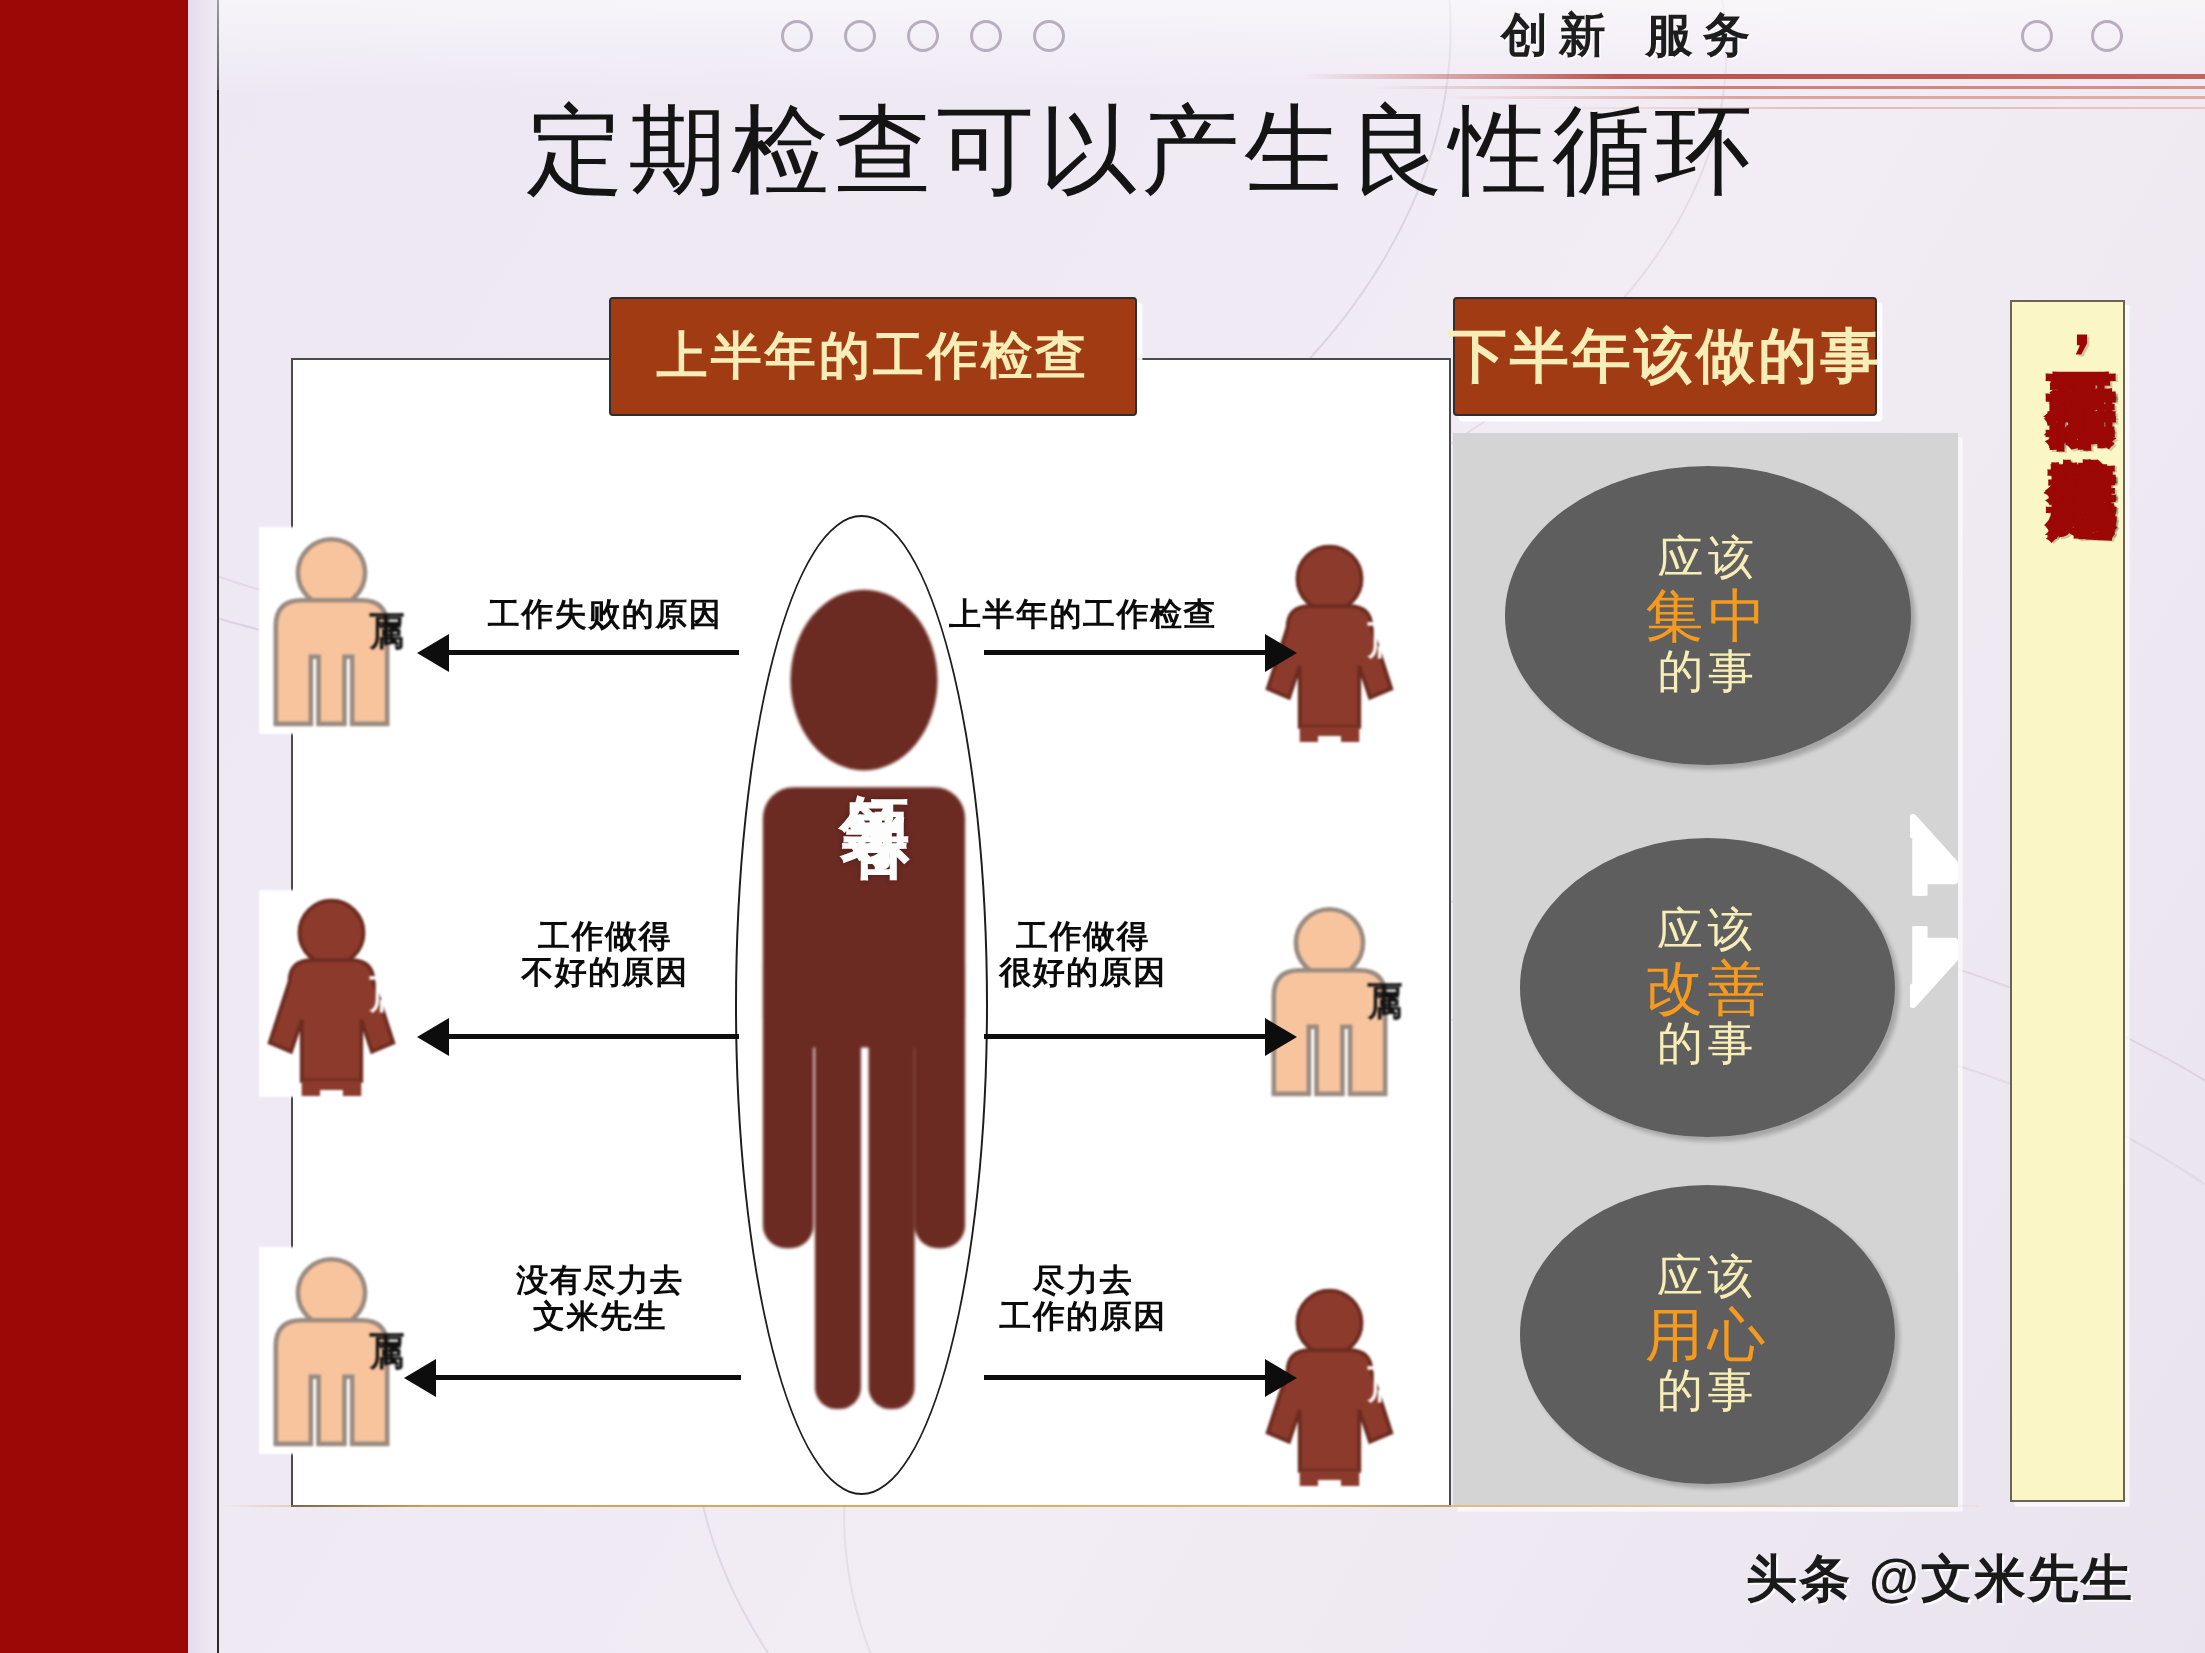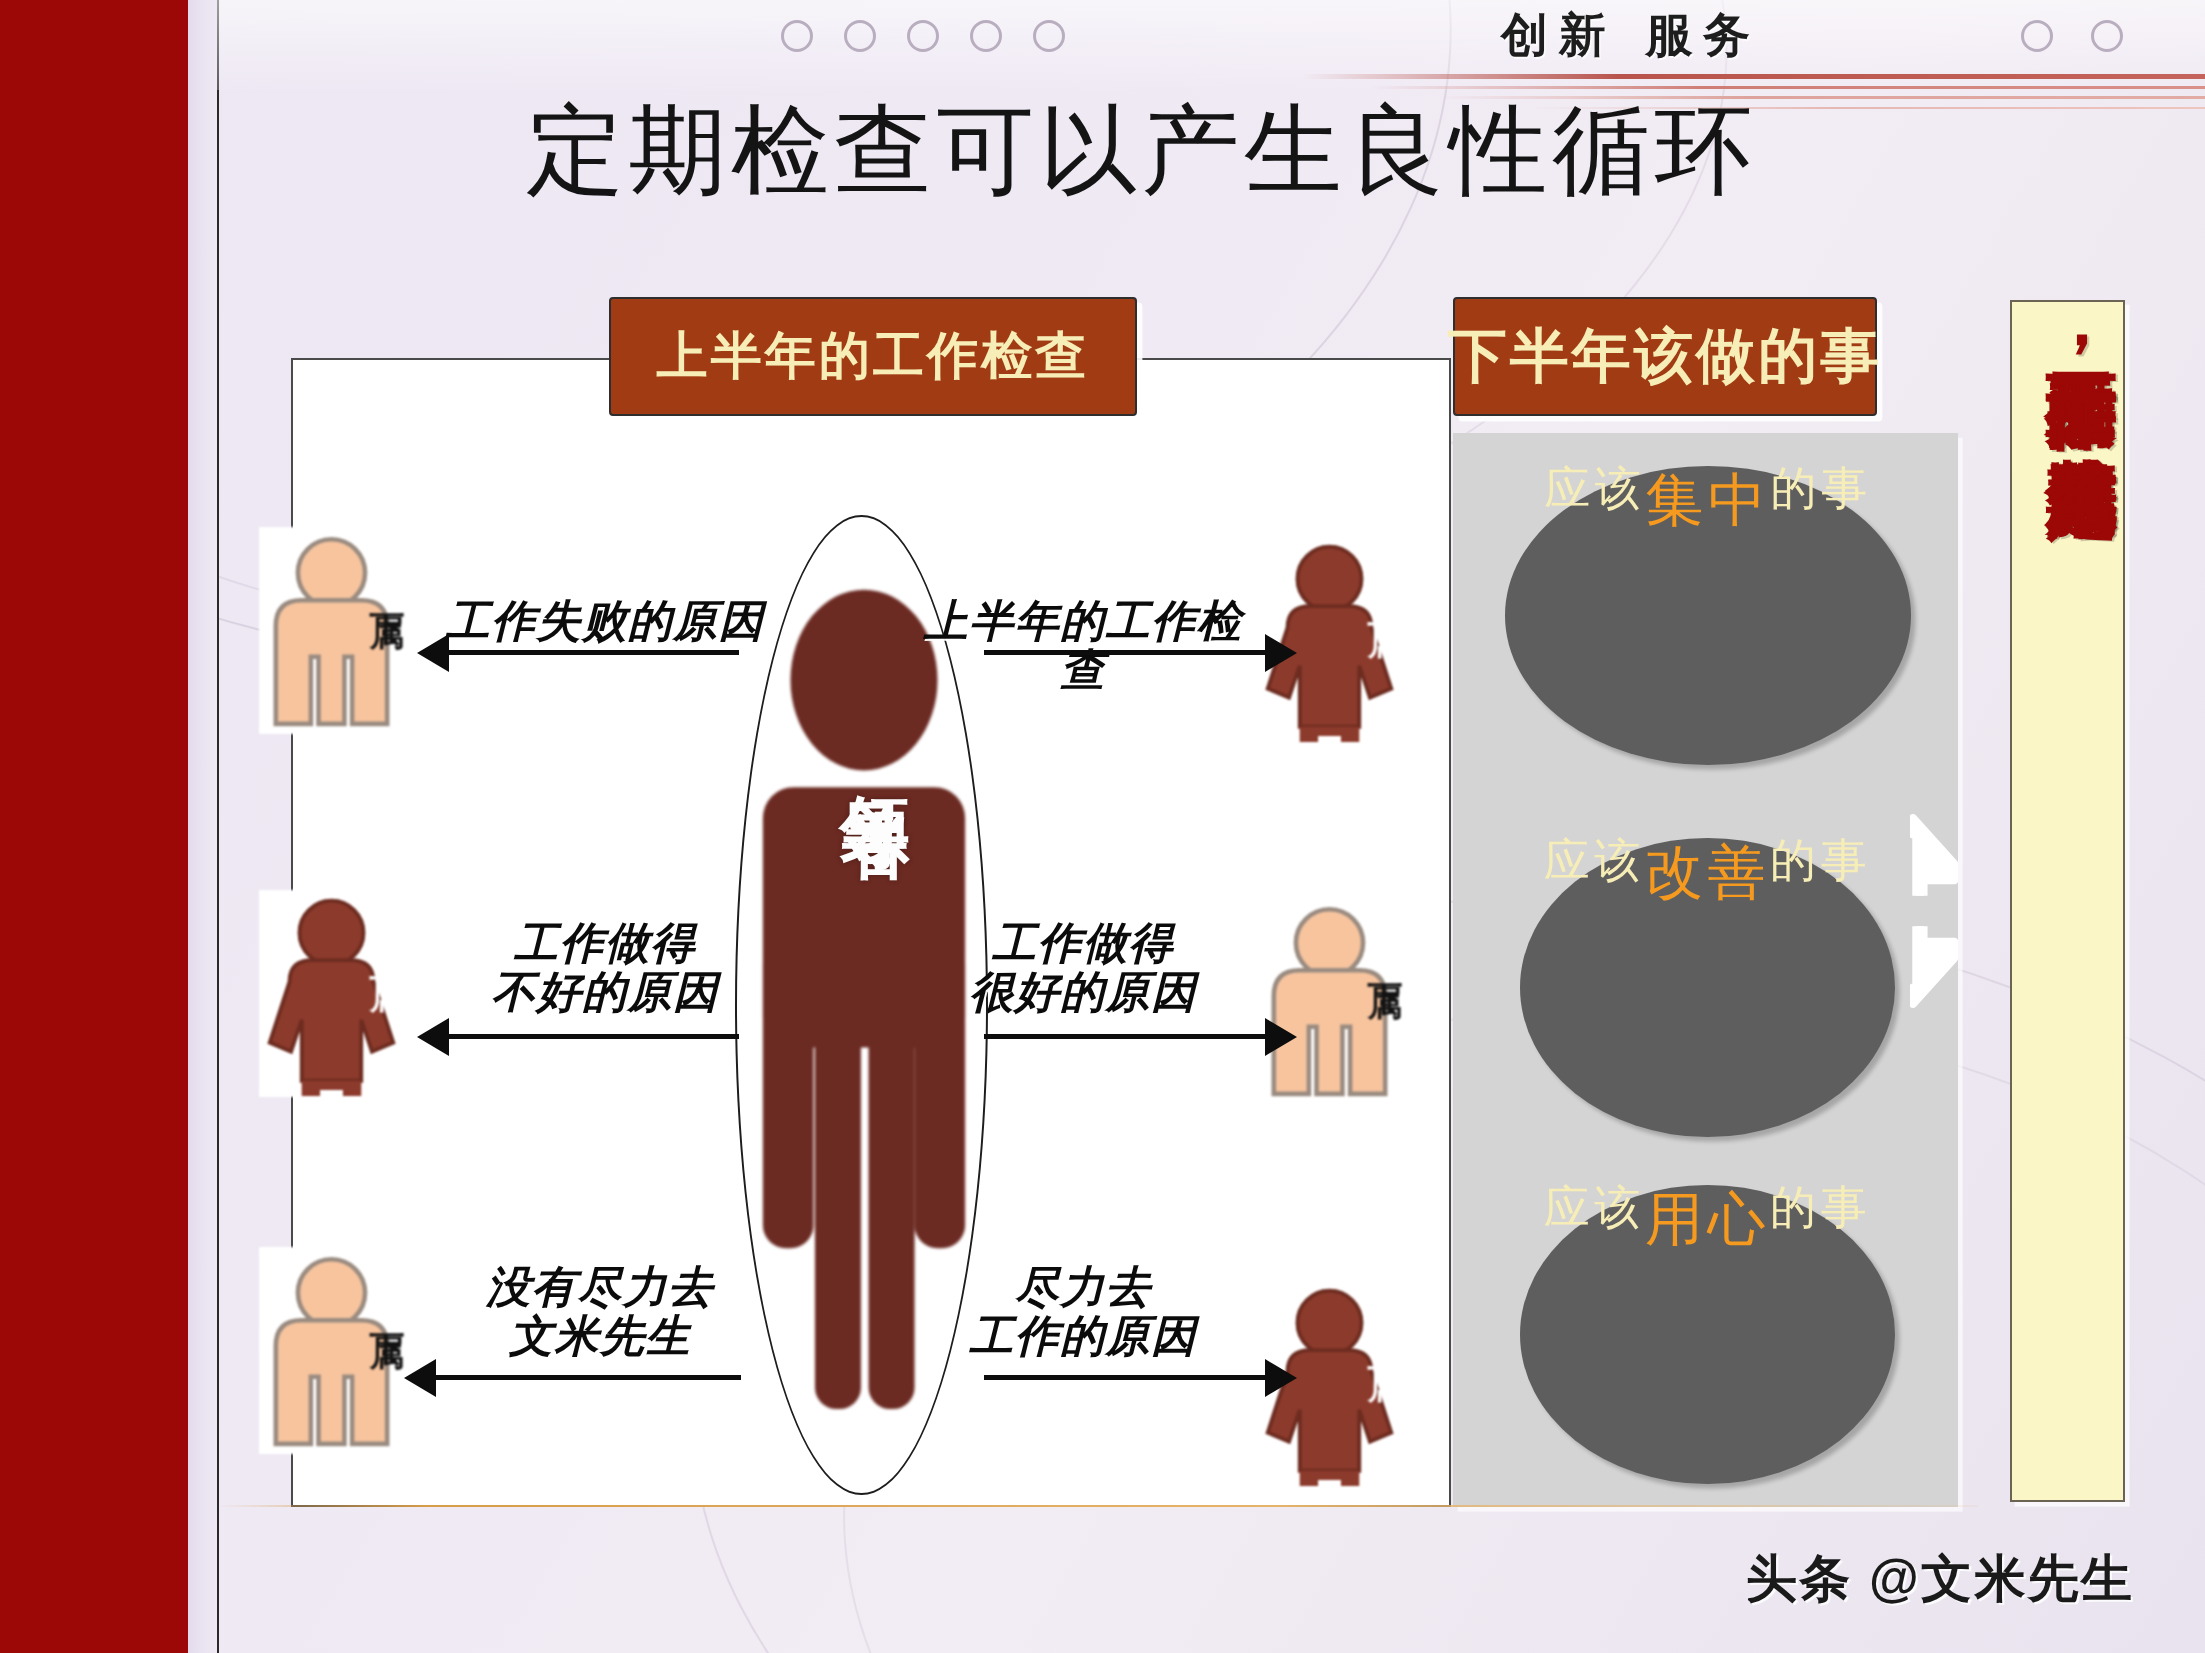--- a/index.html
+++ b/index.html
@@ -173,35 +173,34 @@
   .arrow-head {
     position: absolute; width: 0; height: 0;
     border-top: 19px solid transparent;
     border-bottom: 19px solid transparent;
   }
   .arrow-head.lft { border-right: 32px solid #0d0d0d; }
   .arrow-head.rgt { border-left: 32px solid #0d0d0d; }
   .arrow-label {
     position: absolute; text-align: center;
     font-family: "Liberation Serif", "DejaVu Serif", serif;
-    font-weight: bold; font-size: 44px; color: #0b0b0b;
+    font-weight: bold; font-size: 32px; color: #0b0b0b;
     line-height: 1.12; letter-spacing: 1.5px;
     text-shadow: 1.5px 1.5px 0 rgba(255,255,255,.95);
     white-space: pre-line;
-    font-style: italic;
   }
 
   
   .ell {
     position: absolute;
     background: #5e5e5e;
     border-radius: 50%;
     box-shadow: 4.6px 4.6px 4.6px rgba(0,0,0,.22);
-    display: flex; 
-    justify-content: center;
+    display: flex; flex-direction: column;
+    align-items: center; justify-content: center;
     font-family: "Liberation Serif", "DejaVu Serif", serif;
     line-height: 1.02;
   }
   .ell .t-small {
     font-size: 46px; color: #f7edb6; letter-spacing: 4.6px; font-weight: 400;
   }
   .ell .t-big {
     font-size: 58px; color: #f59a1e; font-weight: normal; letter-spacing: 4.6px;
     margin: 4.6px 0 3.1px;
   }

